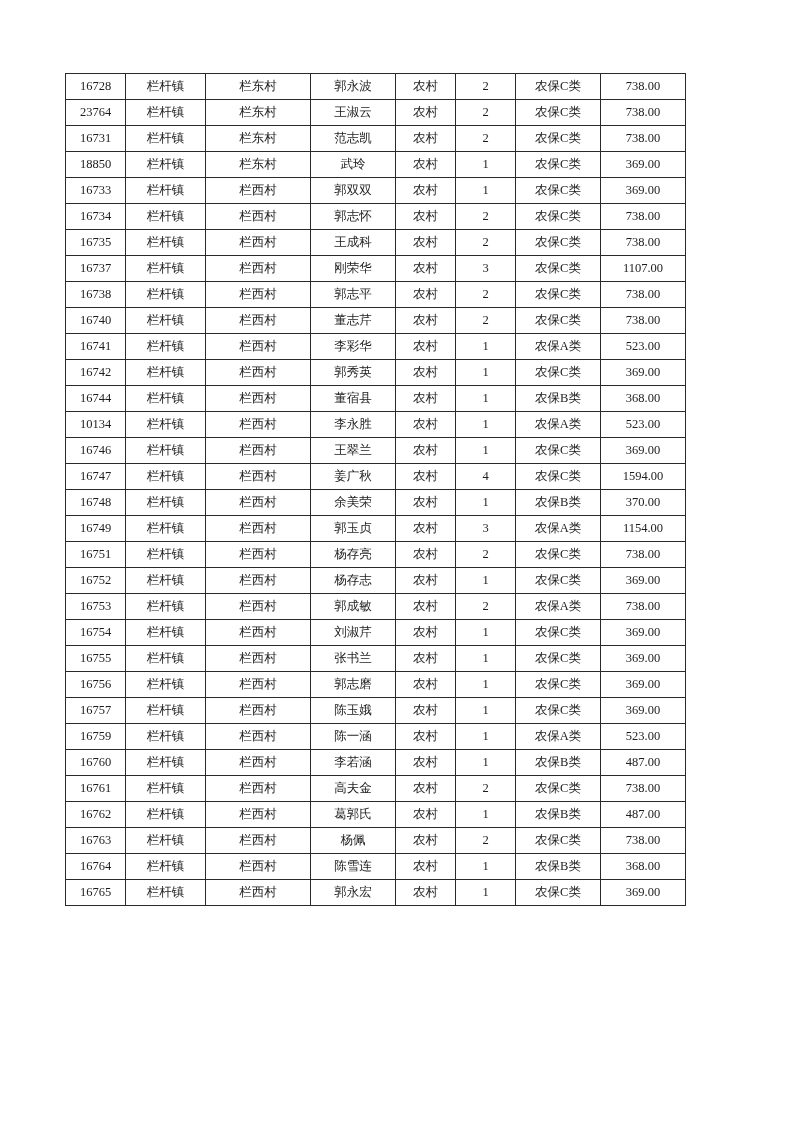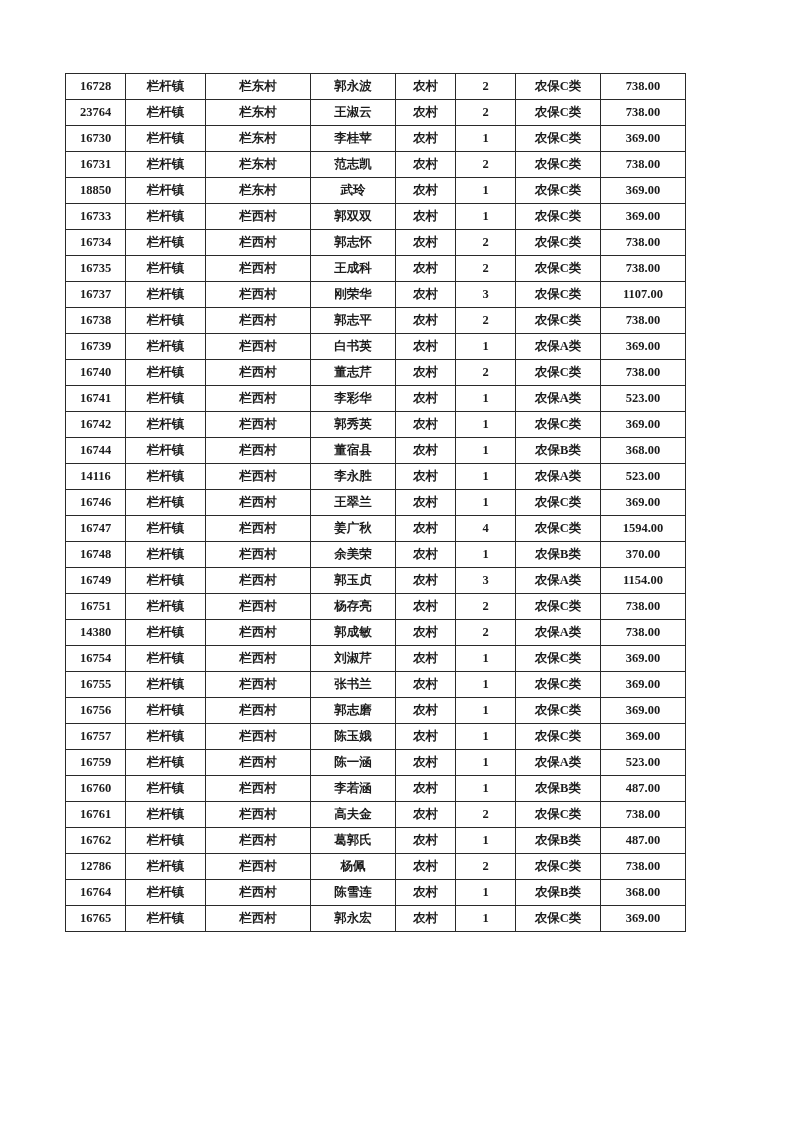--- a/index.html
+++ b/index.html
@@ -8,21 +8,20 @@
     height: 1122px;
     background: #ffffff;
     font-family: "Liberation Serif", "DejaVu Serif", serif;
   }
   .page {
     position: relative;
     width: 768px;
     height: 1122px;
     background: #ffffff;
     overflow: hidden;
-    font-weight: bold;
   }
   table.roster {
     position: absolute;
     left: 65px;
     top: 73px;
     width: 620px;
     border-collapse: collapse;
     table-layout: fixed;
   }
   table.roster td {
@@ -76,30 +75,20 @@
           <td>23764</td>
           <td>栏杆镇</td>
           <td>栏东村</td>
           <td>王淑云</td>
           <td>农村</td>
           <td>2</td>
           <td>农保C类</td>
           <td>738.00</td>
         </tr>
         <tr>
-          <td>16730</td>
-          <td>栏杆镇</td>
-          <td>栏东村</td>
-          <td>李桂苹</td>
-          <td>农村</td>
-          <td>1</td>
-          <td>农保C类</td>
-          <td>369.00</td>
-        </tr>
-        <tr>
           <td>16731</td>
           <td>栏杆镇</td>
           <td>栏东村</td>
           <td>范志凯</td>
           <td>农村</td>
           <td>2</td>
           <td>农保C类</td>
           <td>738.00</td>
         </tr>
         <tr>
@@ -156,30 +145,20 @@
           <td>16738</td>
           <td>栏杆镇</td>
           <td>栏西村</td>
           <td>郭志平</td>
           <td>农村</td>
           <td>2</td>
           <td>农保C类</td>
           <td>738.00</td>
         </tr>
         <tr>
-          <td>16739</td>
-          <td>栏杆镇</td>
-          <td>栏西村</td>
-          <td>白书英</td>
-          <td>农村</td>
-          <td>1</td>
-          <td>农保A类</td>
-          <td>369.00</td>
-        </tr>
-        <tr>
           <td>16740</td>
           <td>栏杆镇</td>
           <td>栏西村</td>
           <td>董志芹</td>
           <td>农村</td>
           <td>2</td>
           <td>农保C类</td>
           <td>738.00</td>
         </tr>
         <tr>
@@ -206,21 +185,21 @@
           <td>16744</td>
           <td>栏杆镇</td>
           <td>栏西村</td>
           <td>董宿县</td>
           <td>农村</td>
           <td>1</td>
           <td>农保B类</td>
           <td>368.00</td>
         </tr>
         <tr>
-          <td>14116</td>
+          <td>10134</td>
           <td>栏杆镇</td>
           <td>栏西村</td>
           <td>李永胜</td>
           <td>农村</td>
           <td>1</td>
           <td>农保A类</td>
           <td>523.00</td>
         </tr>
         <tr>
           <td>16746</td>
@@ -266,21 +245,31 @@
           <td>16751</td>
           <td>栏杆镇</td>
           <td>栏西村</td>
           <td>杨存亮</td>
           <td>农村</td>
           <td>2</td>
           <td>农保C类</td>
           <td>738.00</td>
         </tr>
         <tr>
-          <td>14380</td>
+          <td>16752</td>
+          <td>栏杆镇</td>
+          <td>栏西村</td>
+          <td>杨存志</td>
+          <td>农村</td>
+          <td>1</td>
+          <td>农保C类</td>
+          <td>369.00</td>
+        </tr>
+        <tr>
+          <td>16753</td>
           <td>栏杆镇</td>
           <td>栏西村</td>
           <td>郭成敏</td>
           <td>农村</td>
           <td>2</td>
           <td>农保A类</td>
           <td>738.00</td>
         </tr>
         <tr>
           <td>16754</td>
@@ -356,21 +345,21 @@
           <td>16762</td>
           <td>栏杆镇</td>
           <td>栏西村</td>
           <td>葛郭氏</td>
           <td>农村</td>
           <td>1</td>
           <td>农保B类</td>
           <td>487.00</td>
         </tr>
         <tr>
-          <td>12786</td>
+          <td>16763</td>
           <td>栏杆镇</td>
           <td>栏西村</td>
           <td>杨佩</td>
           <td>农村</td>
           <td>2</td>
           <td>农保C类</td>
           <td>738.00</td>
         </tr>
         <tr>
           <td>16764</td>

